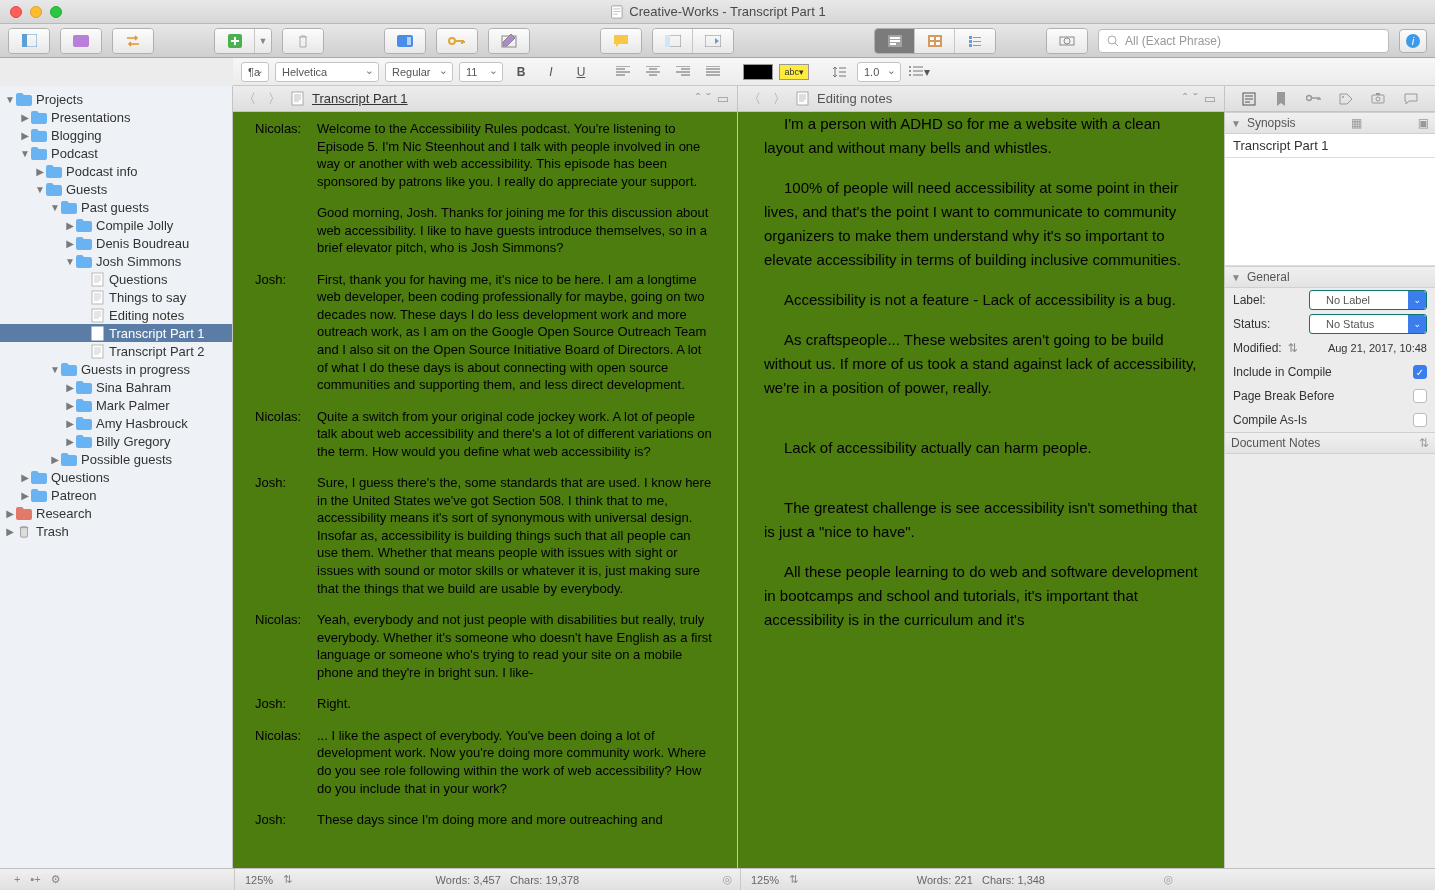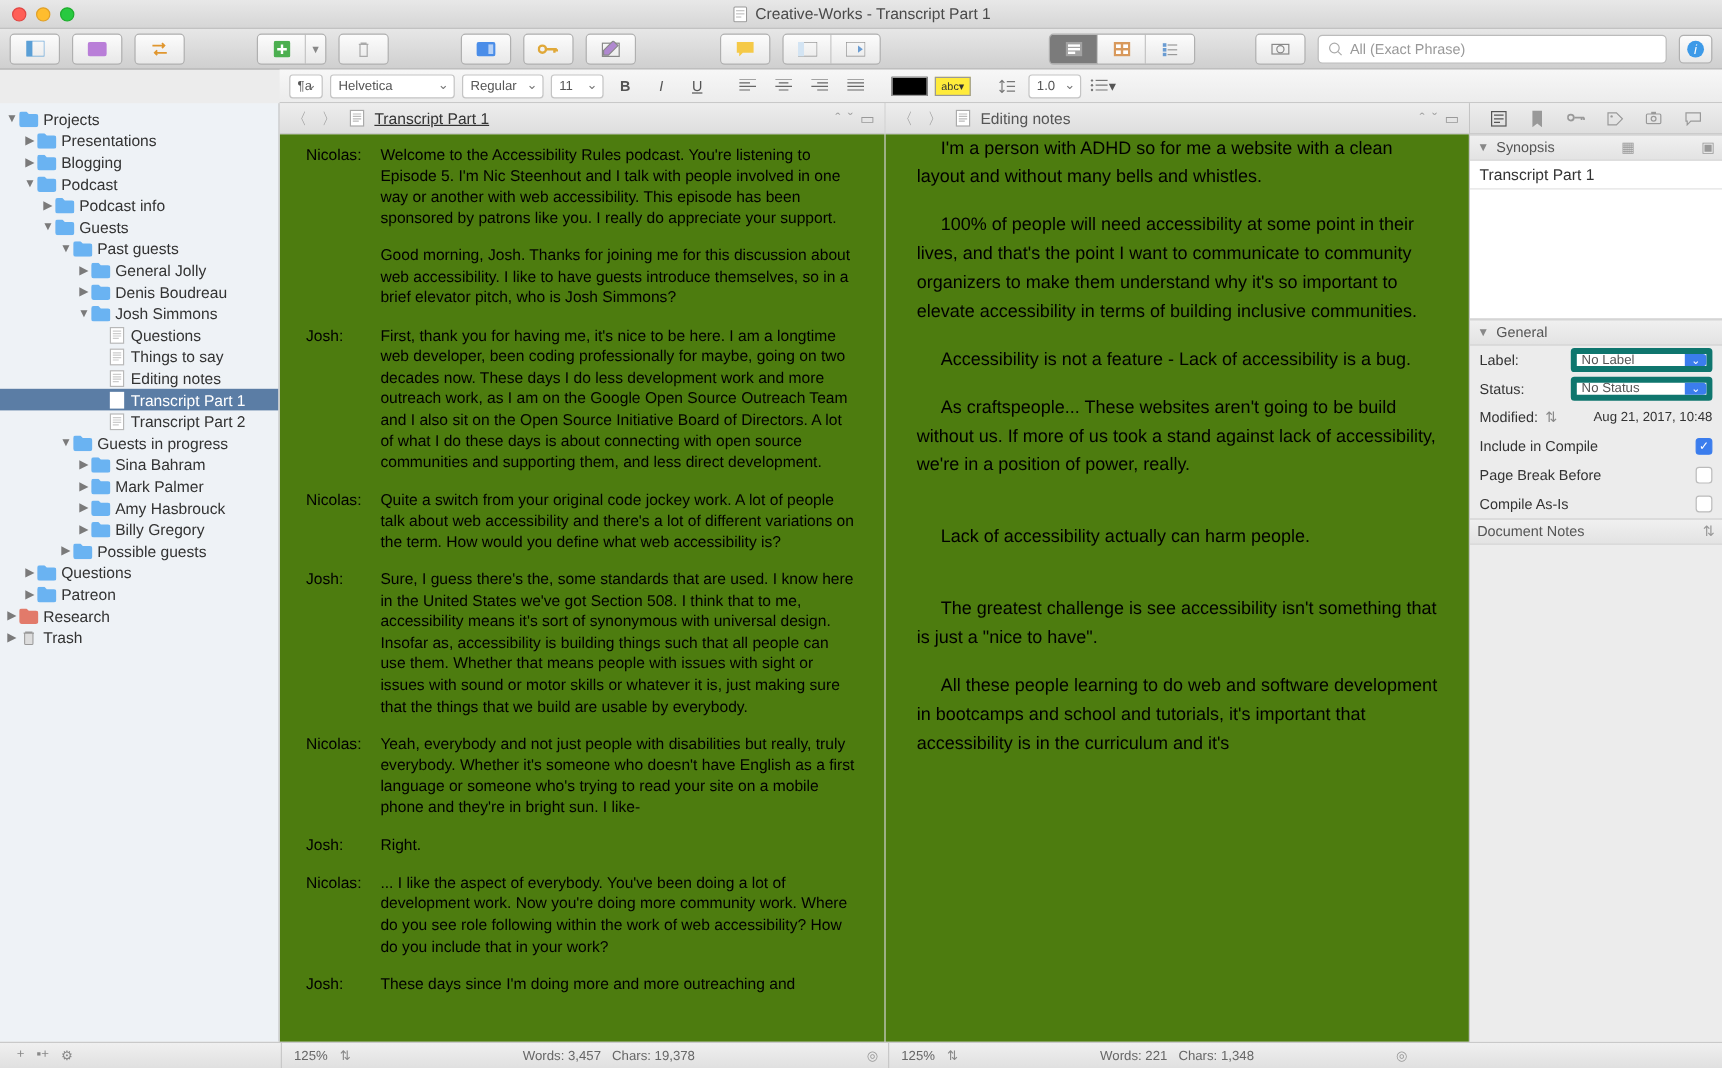--- a/index.html
+++ b/index.html
@@ -75,21 +75,21 @@
 .insp-tabs { height: 26px; background: linear-gradient(#ededed,#dedede); border-bottom: 1px solid #c4c4c4; display: flex; align-items: center; justify-content: space-around; padding: 0 8px; }
 .insp-tab { width: 20px; height: 18px; display: flex; align-items: center; justify-content: center; color: #888; cursor: pointer; }
 .insp-tab.active { color: #333; }
 .section-hd { background: linear-gradient(#f0f0f0,#e3e3e3); border-top: 1px solid #d0d0d0; border-bottom: 1px solid #d0d0d0; height: 22px; display: flex; align-items: center; padding: 0 6px; font-size: 12px; color: #555; gap: 6px; }
 .section-hd .sh-arrow { color: #888; font-size: 10px; }
 .section-hd .sh-right { margin-left: auto; color: #999; }
 .syn-title { background: #fff; border-bottom: 1px solid #ddd; padding: 4px 8px; font-size: 13px; }
 .syn-area { background: #fff; height: 108px; border-bottom: 1px solid #ddd; }
 .meta-row { display: flex; align-items: center; height: 24px; padding: 0 8px; font-size: 12px; color: #333; }
 .meta-row .lbl { flex: 1; }
-.meta-sel { background: #fff; border: 5px solid #0f766e; border-radius: 3px; height: 20px; width: 118px; padding: 0 4px; font-size: 11px; display: flex; align-items: center; position: relative; color: #555; }
+.meta-sel { background: #fff; border: 1px solid #0f766e; border-radius: 3px; height: 20px; width: 118px; padding: 0 16px; font-size: 11px; display: flex; align-items: center; position: relative; color: #555; }
 .meta-sel::after { content: ""; position: absolute; right: 0; top: 0; width: 18px; height: 100%; background: #3b7ded; border-radius: 0 3px 3px 0; }
 .meta-sel .caret { position: absolute; right: 5px; color: #fff; z-index: 2; font-size: 9px; }
 .chk { width: 14px; height: 14px; border: 1px solid #bbb; border-radius: 3px; background: #fff; display: flex; align-items: center; justify-content: center; font-size: 10px; }
 .chk.on { background: #3b7ded; border-color: #3b7ded; color: #fff; }
 
 
 .footer { height: 22px; background: linear-gradient(#f0f0f0,#e0e0e0); border-top: 1px solid #c0c0c0; display: flex; align-items: center; font-size: 11px; color: #666; padding: 0 8px; }
 .footer .segment { padding: 0 10px; }
 .footer .sep { width: 1px; height: 100%; background: #c8c8c8; }
 .binder-foot { width: 226px; display: flex; gap: 10px; padding-left: 6px; color: #888; }
@@ -376,21 +376,21 @@
           <svg class="folder-ico" viewBox="0 0 16 13">
             <path d="M0 2 q0 -2 2 -2 h4 l2 2 h6 q2 0 2 2 v7 q0 2 -2 2 h-12 q-2 0 -2 -2 z" fill="#6ab3f2"></path>
           </svg>
           <span>Past guests</span>
         </div>
         <div class="node" style="padding-left:64px">
     <span class="disclosure">▶</span>
           <svg class="folder-ico" viewBox="0 0 16 13">
             <path d="M0 2 q0 -2 2 -2 h4 l2 2 h6 q2 0 2 2 v7 q0 2 -2 2 h-12 q-2 0 -2 -2 z" fill="#6ab3f2"></path>
           </svg>
-          <span>General Jolly</span>
+          <span>Compile Jolly</span>
         </div>
         <div class="node" style="padding-left:64px">
     <span class="disclosure">▶</span>
           <svg class="folder-ico" viewBox="0 0 16 13">
             <path d="M0 2 q0 -2 2 -2 h4 l2 2 h6 q2 0 2 2 v7 q0 2 -2 2 h-12 q-2 0 -2 -2 z" fill="#6ab3f2"></path>
           </svg>
           <span>Denis Boudreau</span>
         </div>
         <div class="node" style="padding-left:64px">
     <span class="disclosure">▼</span>

